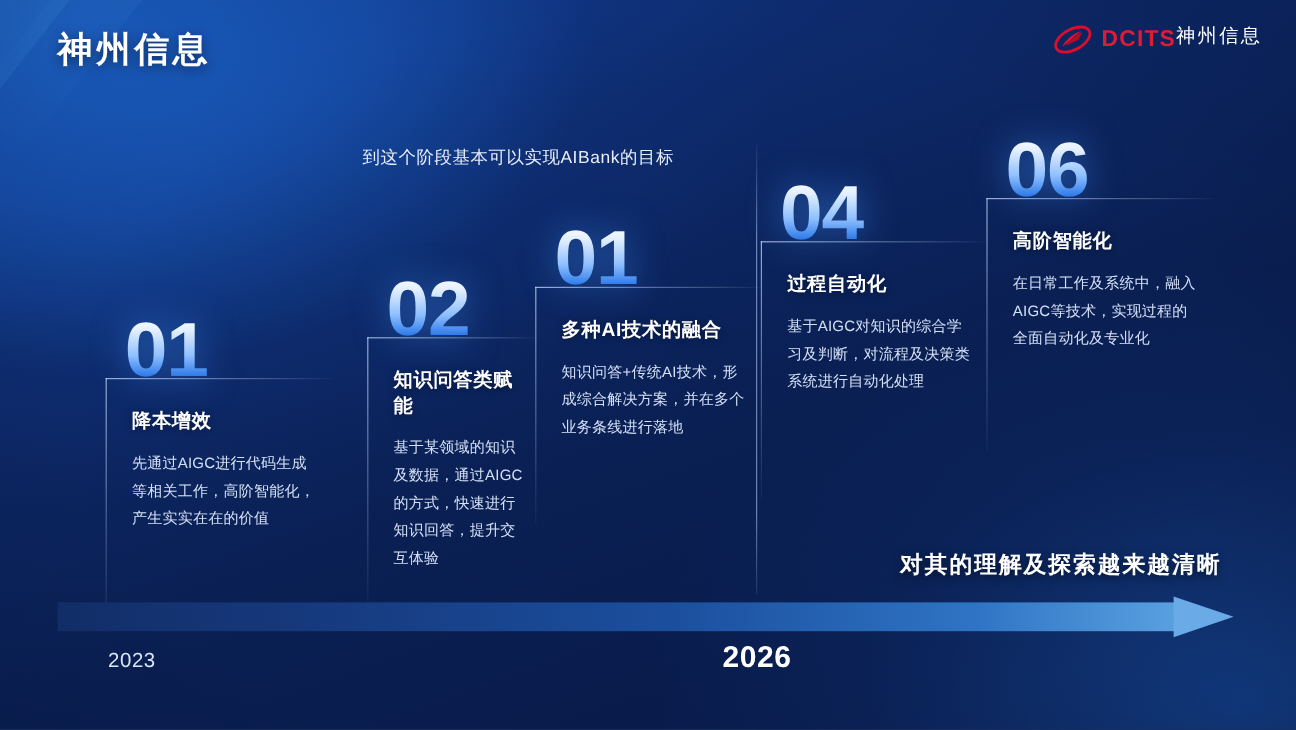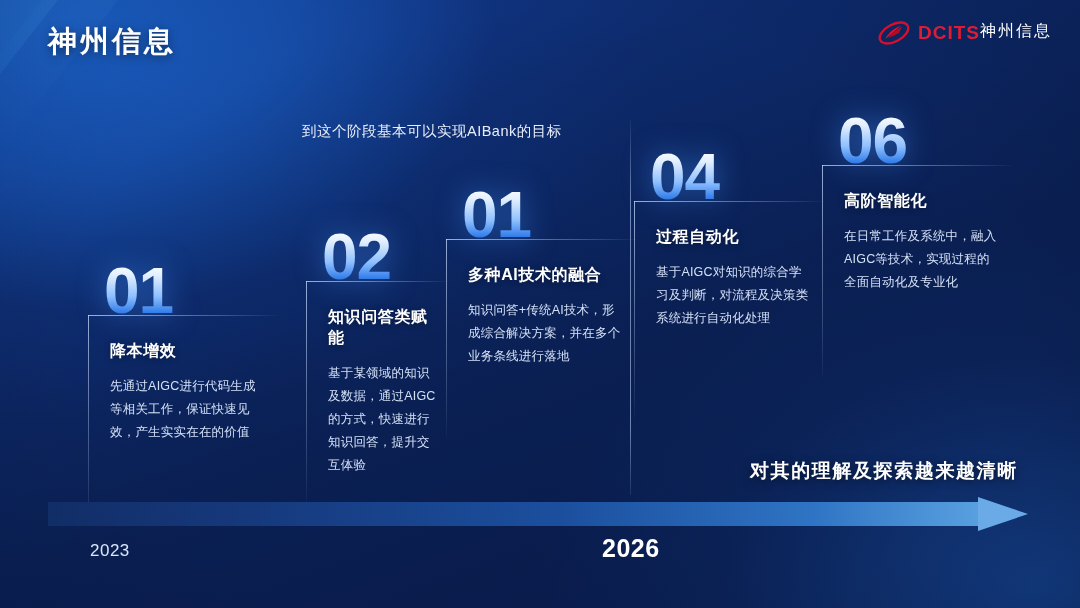--- a/index.html
+++ b/index.html
@@ -117,21 +117,21 @@
 
   <div class="divider" id="div-mid"></div>
 
   <div class="step" style="left:72px; top:262px; width:190px;margin-left:16px;">
     <div class="num">01</div>
     <div class="frame" style="height:208px;">
       <style></style>
       <span style="position:absolute;left:0;top:0;width:1px;height:208px;background:linear-gradient(180deg,rgba(200,220,255,0.75),rgba(200,220,255,0.28) 65%,rgba(200,220,255,0.03));"></span>
       <div class="body">
         <div class="step-title">降本增效</div>
-        <div class="step-desc">先通过AIGC进行代码生成等相关工作，保证快速见效，产生实实在在的价值</div>
+        <div class="step-desc">先通过AIGC进行代码生成等相关工作，高阶智能化，产生实实在在的价值</div>
       </div>
     </div>
   </div>
 
   <div class="step" style="left:258px; top:228px; width:190px;padding-left:48px;">
     <div class="num">02</div>
     <div class="frame" style="height:222px;">
       <span style="position:absolute;left:0;top:0;width:1px;height:222px;background:linear-gradient(180deg,rgba(200,220,255,0.75),rgba(200,220,255,0.28) 65%,rgba(200,220,255,0.03));"></span>
       <div class="body">
         <div class="step-title">知识问答类赋能</div>

